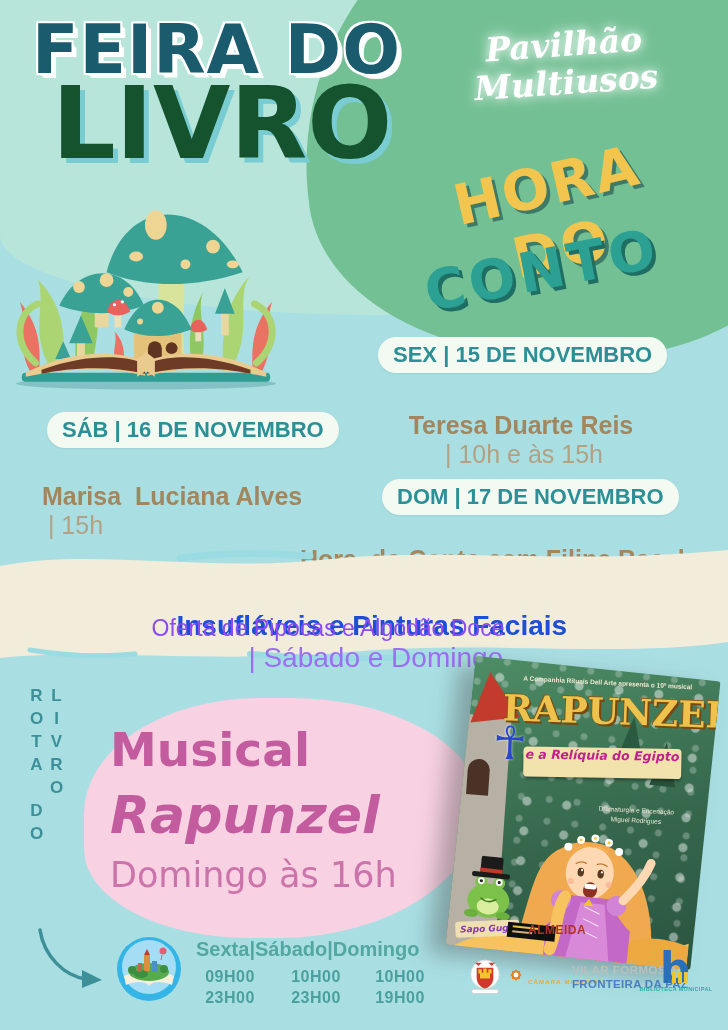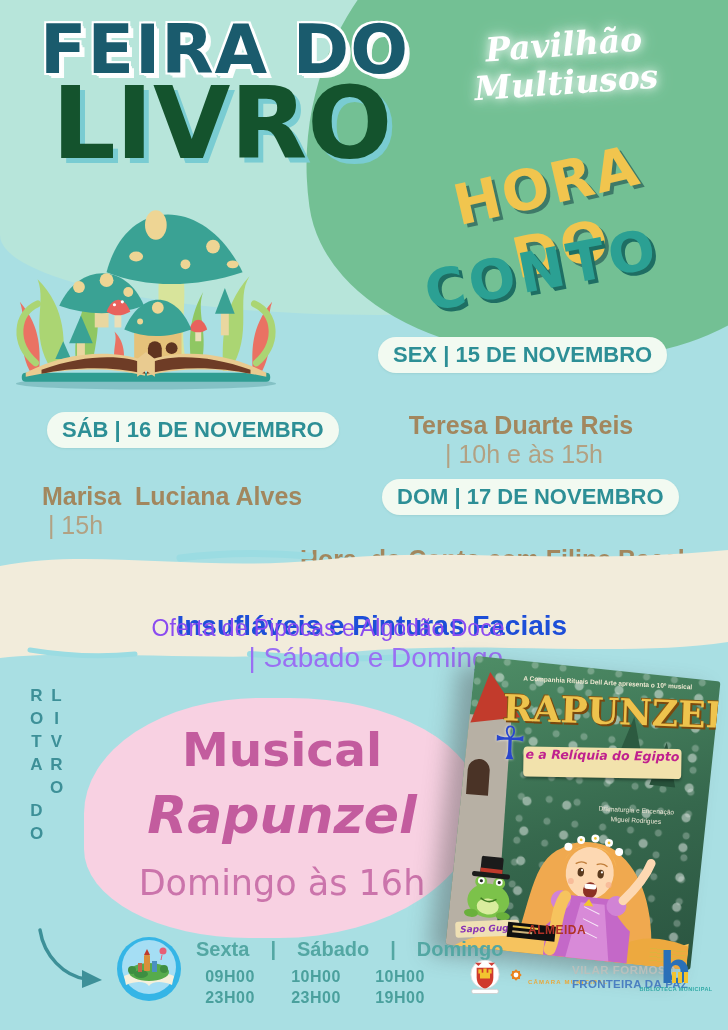--- a/index.html
+++ b/index.html
@@ -11,21 +11,21 @@
   
   .bg-mint { top:0; left:0; width:728px; height:315px; background:#b7e5da;
              border-radius:0 0 48% 52% / 0 0 120px 80px; }
   .blob-green { top:-120px; left:300px; width:560px; height:480px; background:#73c094;
                 border-radius:50% 40% 45% 55% / 60% 50% 50% 40%; transform:rotate(-8deg); }
   .band-svg { top:538px; left:0; width:728px; height:140px; }
   .blob-pink { top:698px; left:84px; width:396px; height:240px; background:#f8d1e2;
                border-radius:48% 52% 55% 45% / 52% 48% 60% 40%; }
 
   
-  .title-feira { top:16px; left:40px; font:bold 68px "DejaVu Sans",sans-serif; color:#1a5b6d;
+  .title-feira { top:16px; left:32px; font:bold 68px "DejaVu Sans",sans-serif; color:#1a5b6d;
                  letter-spacing:1px; line-height:1;
                  text-shadow:-2px -2px 0 #fff,2px -2px 0 #fff,-2px 2px 0 #fff,3px 3px 0 #fff,5px 5px 0 rgba(255,255,255,.95); }
   .title-livro { top:74px; left:52px; font:bold 100px "DejaVu Sans",sans-serif; color:#14532d;
                  line-height:1; letter-spacing:0; text-shadow:5px 5px 0 #79ccd2; }
   .venue { top:26px; left:452px; width:226px; text-align:center; transform:rotate(-4deg);
            font:bold italic 33px "DejaVu Serif",serif; color:#fff; line-height:1.15;
            text-shadow:0 0 10px rgba(255,255,255,.85),0 0 18px rgba(230,255,245,.6); }
   .venue span { display:block; }
   .headline-hora { top:152px; left:404px; width:300px; text-align:center; transform:rotate(-13deg);
                    font:bold 56px "DejaVu Sans",sans-serif; color:#f1c54e; letter-spacing:2px;
@@ -56,24 +56,24 @@
   .act1 .a-light { font-weight:normal; color:#9a6ff3; margin-left:8px; }
   .act2 { top:615px; left:0; width:656px; text-align:center; font-size:23px; color:#8b4bf0; }
 
   
   .rota { top:686px; left:26px; height:270px; writing-mode:vertical-lr; text-orientation:upright;
           font:bold 17px "Liberation Sans",sans-serif; letter-spacing:4px; color:#3d9098; }
   .rota-arrow { top:926px; left:24px; width:92px; height:66px; }
   .rota-logo { top:936px; left:116px; width:66px; height:66px; }
 
   
-  .musical { top:722px; left:102px; width:360px; text-align:center; color:#c35c9e; }
+  .musical { top:722px; left:110px; width:360px; color:#c35c9e; }
   .mus-1 { font:bold 47px "DejaVu Sans",sans-serif; }
   .mus-2 { font:bold italic 52px "DejaVu Sans",sans-serif; margin-top:8px; }
-  .mus-3 { font:normal 35px "DejaVu Sans",sans-serif; color:#cb74ab; margin-top:18px; }
+  .mus-3 { font:normal 35px "DejaVu Sans",sans-serif; color:#cb74ab; margin-top:10px; }
 
   
   .poster { top:668px; left:460px; width:246px; height:290px; transform:rotate(6deg);
             background:linear-gradient(160deg,#4e8d66 0%,#36684d 55%,#2a5440 100%);
             box-shadow:-16px 10px 22px rgba(70,70,70,.4); border-radius:3px; overflow:hidden; }
   .p-lights { position:absolute; inset:0;
       background-image:radial-gradient(circle, rgba(255,255,255,.45) 4px, rgba(255,255,255,0) 5px),
                        radial-gradient(circle, rgba(255,255,255,.25) 3px, rgba(255,255,255,0) 4px);
       background-size:40px 30px,28px 22px; background-position:6px 4px,18px 14px; }
   .p-tree1 { position:absolute; top:44px; left:148px; width:0; height:0;
@@ -96,21 +96,21 @@
   .p-credits { position:absolute; top:132px; left:118px; width:116px; text-align:center; transform:rotate(-3deg);
       font:normal 6.5px "Liberation Sans",sans-serif; color:#e9e5d4; line-height:1.5; }
   .p-character { position:absolute; bottom:-2px; left:6px; width:236px; height:150px; }
   .p-blackbox { position:absolute; bottom:14px; left:60px; width:48px; height:15px; background:#101010; }
   .p-blackbox .bar1 { position:absolute; top:3px; left:5px; width:26px; height:2px; background:#e8c44a; }
   .p-blackbox .bar2 { position:absolute; top:8px; left:5px; width:20px; height:1.5px; background:#cdb27a; }
   .p-smallcredit { position:absolute; bottom:5px; right:6px; width:36px; height:13px; opacity:.85;
       background:repeating-linear-gradient(#d9b63c 0 1px, transparent 1px 4px); }
 
   
-  .sched-header { top:938px; left:196px; display:flex; gap:21px; font:bold 20px "Liberation Sans",sans-serif; color:#53a7a3; }
+  .sched-header { top:938px; left:196px; display:flex; gap:0; font:bold 20px "Liberation Sans",sans-serif; color:#53a7a3; }
   .sched-col { position:absolute; top:966px; width:72px; text-align:center; display:flex; flex-direction:column;
                font:bold 16px "Liberation Sans",sans-serif; color:#4aa09d; line-height:21px; letter-spacing:.5px; }
   .sc-0 { left:194px; } .sc-1 { left:280px; } .sc-2 { left:364px; }
 
   
   .crest { top:957px; left:470px; width:30px; height:38px; }
   .alm-star { top:967px; left:508px; width:16px; height:16px; }
   .alm-name { top:923px; left:528px; font:bold 12px "Liberation Sans",sans-serif; color:#b03226; letter-spacing:.5px; }
   .alm-sub { top:979px; left:528px; font:bold 6px "Liberation Sans",sans-serif; color:#e8a93c; letter-spacing:1.2px; }
   .vilar1 { top:964px; left:572px; font:bold 11.5px "Liberation Sans",sans-serif; color:#b9c0bd; letter-spacing:.5px; }

